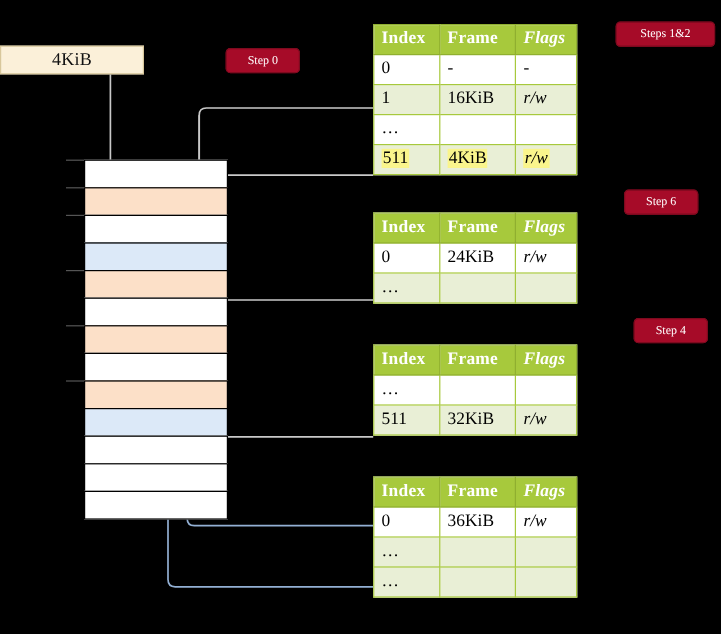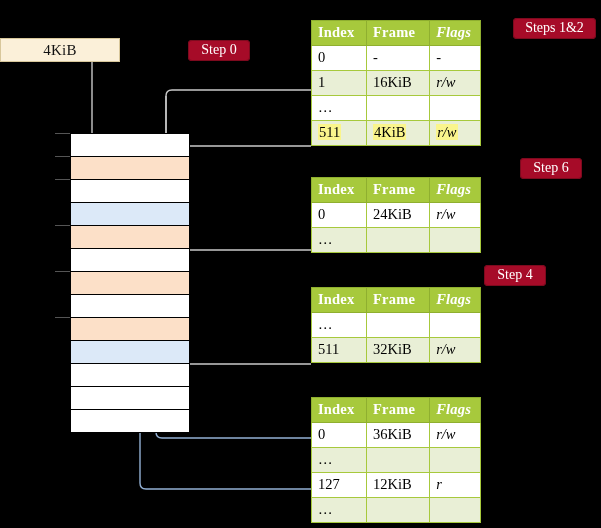--- a/index.html
+++ b/index.html
@@ -19,21 +19,21 @@
     font-size:15px;letter-spacing:.2px;
     color:#111;
     box-sizing:border-box;
   }
 
   
   .steptag{
     position:absolute;
     background:#A60B28;
     color:#fff;
-    font-size:14px;
+    font-size:10px;
     border-radius:4px;
     display:flex;align-items:center;justify-content:center;
     box-shadow:0 0 0 1px #7d0a1e inset;
     box-sizing:border-box;
     padding:1px 8px 2px;
     white-space:nowrap;
     font-family:Liberation Serif, serif;
   }
 
   
@@ -151,21 +151,21 @@
   <div id="steptags">
       <div class="steptag" style="left: 188px; top: 40px; min-width: 62px; height: 21px;">
         <span>Step 0</span>
       </div>
       <div class="steptag" style="left: 513px; top: 18px; min-width: 83px; height: 21px;">
         <span>Steps 1&amp;2</span>
       </div>
       <div class="steptag" style="left: 520px; top: 158px; min-width: 62px; height: 21px;">
         <span>Step 6</span>
       </div>
-      <div class="steptag" style="left: 484px; top: 265px; min-width: 62px; height: 21px;">
+      <div class="steptag" style="left: 528px; top: 265px; min-width: 62px; height: 21px;">
         <span>Step 4</span>
       </div>
     </div>
 
   <div id="tables">
       <div class="ptable" style="left: 311px; top: 20px; width: 170px;">
         <table>
           <thead>
             <tr>
               <th class="c-index">Index</th>
@@ -255,25 +255,20 @@
           <tbody>
             <tr>
               <td class="c-index">0</td>
               <td class="c-frame">36KiB</td>
               <td class="c-flags">r/w</td>
             </tr>
             <tr class="alt">
               <td class="c-index">…</td>
               <td class="c-frame"></td>
               <td class="c-flags"></td>
-            </tr>
-            <tr>
-              <td class="c-index">127</td>
-              <td class="c-frame">12KiB</td>
-              <td class="c-flags">r</td>
             </tr>
             <tr class="alt">
               <td class="c-index">…</td>
               <td class="c-frame"></td>
               <td class="c-flags"></td>
             </tr>
           </tbody>
         </table>
       </div>
     </div>

